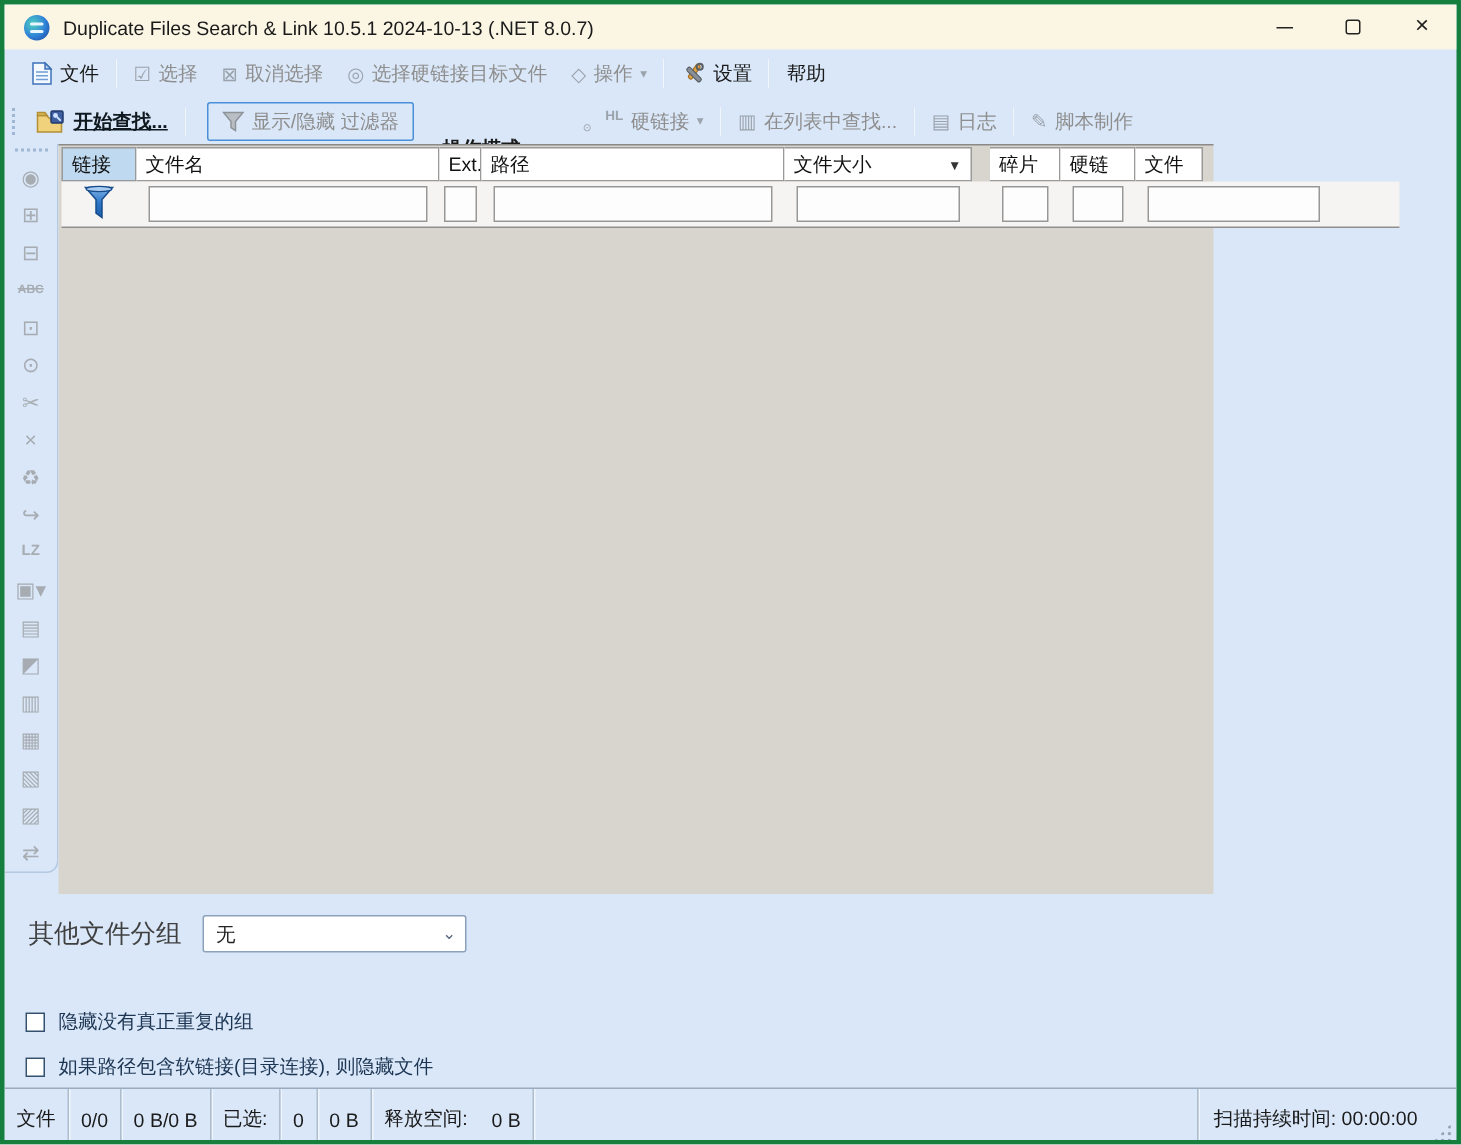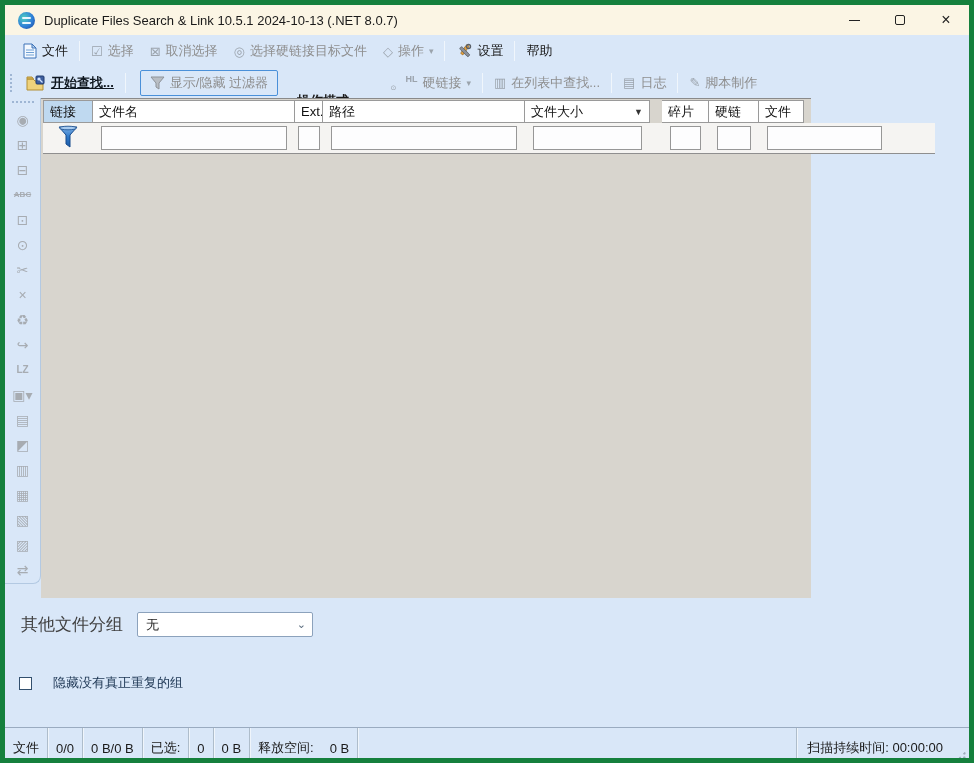--- a/index.html
+++ b/index.html
@@ -1,19 +1,19 @@
 <!DOCTYPE html>
 <html><head>
 <meta charset="utf-8">
 <style>
   * { margin:0; padding:0; box-sizing:border-box; }
   html,body { width:974px; height:763px; font-family:"Liberation Sans","DejaVu Sans",sans-serif; }
   #window {
     position:relative; width:974px; height:763px; overflow:hidden;
-    background:#D9E7F8; border:5px solid #15803d;
+    background:#D9E7F8; border:3px solid #15803d;
   }
   
   .titlebar { position:absolute; left:0; top:0; width:100%; height:30px;
     background:#FBF5E4; display:flex; align-items:center; }
   .appicon { width:17px; height:17px; border-radius:50%; margin:0 9px 0 13px;
     background:radial-gradient(circle at 35% 35%, #4fd0c0 0%, #2f7fd8 55%, #173f8f 100%);
     position:relative; flex:none; }
   .appicon::before, .appicon::after { content:""; position:absolute; left:4px; width:9px; height:2px;
     background:#eaf6ff; border-radius:2px; }
   .appicon::before { top:5px; } .appicon::after { top:10px; }
@@ -69,21 +69,21 @@
     font-size:12px; padding:0 4px; margin:0 8px; min-width:0; font-family:inherit; }
   .fcell.tight input { margin:0 3px; }
   .c0{width:50px;} .c1{width:202px;} .c2{width:28px;} .c3{width:202px;} .c4{width:125px;}
   .c5{width:47px;margin-left:12px;} .c6{width:50px;} .c7{width:131px;} .c8{width:45px;}
   
   .group-row { position:absolute; left:16px; top:607px; display:flex; align-items:center; }
   .group-label { font-size:17px; color:#404040; margin-right:14px; }
   .combo { width:176px; height:25px; background:#FFFFFF; border:1px solid #8CA2BC; border-radius:2px;
     display:flex; align-items:center; font-size:13px; color:#222; padding:0 6px 0 8px; }
   .combo .chev { margin-left:auto; color:#5A6B7E; font-size:11px; }
-  .opt-row { position:absolute; left:14px; display:flex; align-items:center; gap:21px; }
+  .opt-row { position:absolute; left:14px; display:flex; align-items:center; gap:9px; }
   .opt1 { top:669px; } .opt2 { top:699px; }
   .cb { width:13px; height:13px; border:1px solid #33506E; background:#FFFFFF; flex:none; }
   .opt-label { font-size:13px; color:#1C3553; }
   
   .statusbar { position:absolute; left:0; top:722px; width:100%; height:41px;
     border-top:1px solid #9AABC0; display:flex; align-items:center; font-size:13px; color:#1a1a1a; }
   .sseg { padding:0 8px; height:40px; display:flex; align-items:center; border-right:1px solid #AEBDCB;
     box-shadow:1px 0 0 #EFF5FB; white-space:nowrap; }
   .sseg.nob { border-right:none; box-shadow:none; }
   .sfill { flex:1; height:40px; border-right:1px solid #AEBDCB; box-shadow:1px 0 0 #EFF5FB; }
@@ -297,20 +297,24 @@
     <div class="combo">
       <span>无</span>
       <span class="chev">⌄</span>
     </div>
   </div>
 
   <div class="opt-row opt1">
     <span class="cb"></span>
     <span class="opt-label">隐藏没有真正重复的组</span>
   </div>
+  <div class="opt-row opt2">
+    <span class="cb"></span>
+    <span class="opt-label">如果路径包含软链接(目录连接), 则隐藏文件</span>
+  </div>
 
   <div class="statusbar">
     <div class="sseg">文件</div>
     <div class="sseg">0/0</div>
     <div class="sseg">0 B/0 B</div>
     <div class="sseg">已选:</div>
     <div class="sseg">0</div>
     <div class="sseg">0 B</div>
     <div class="sseg nob">释放空间:</div>
     <div class="sseg">0 B</div>

